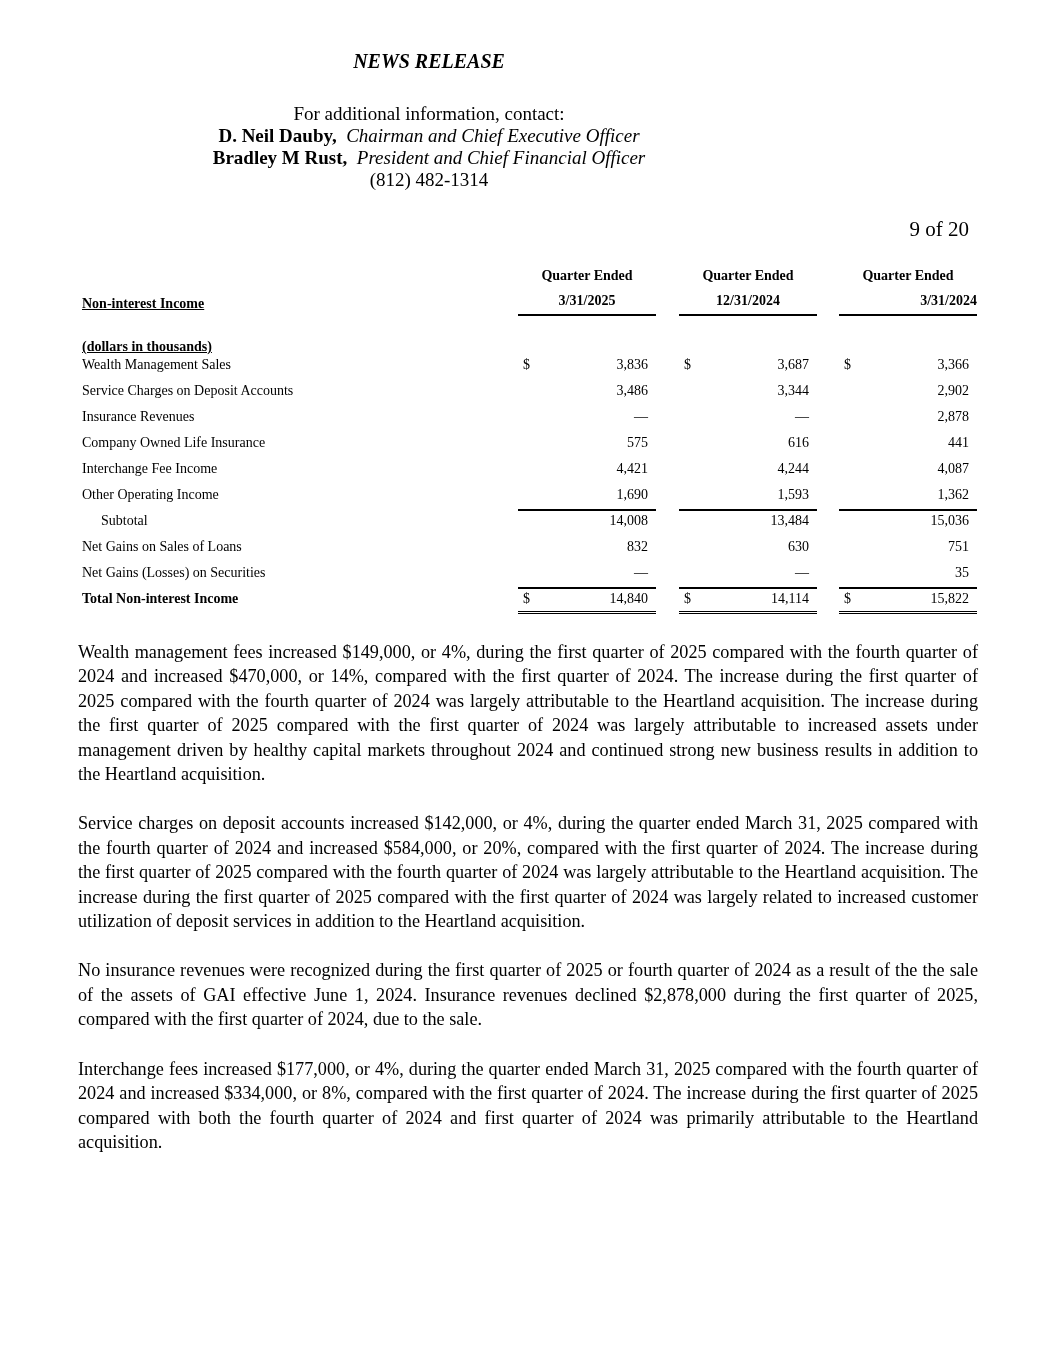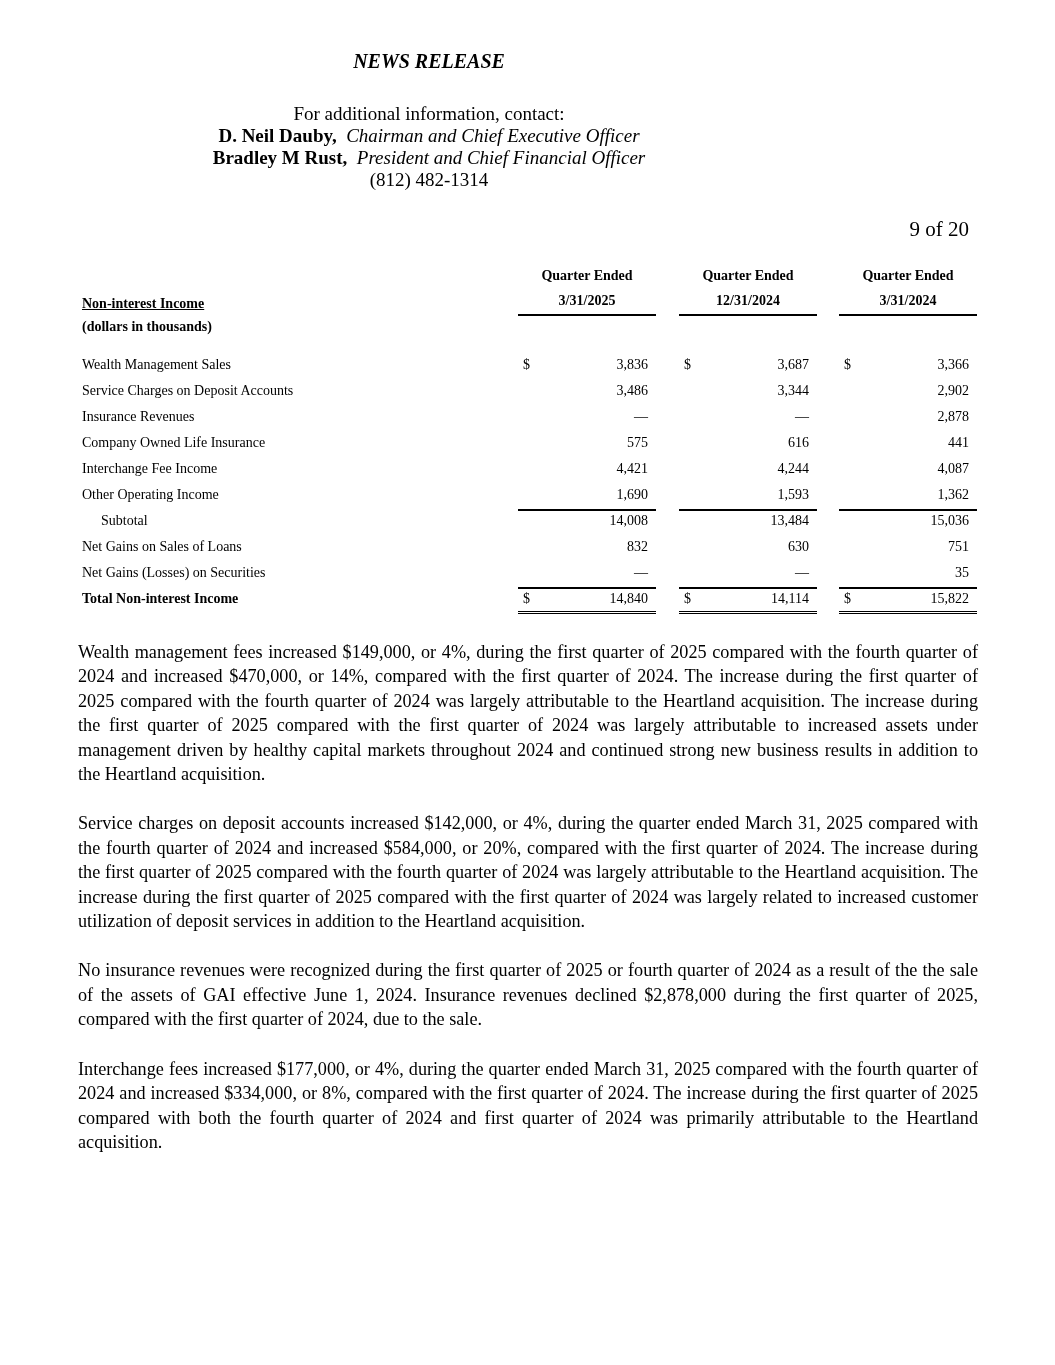--- a/index.html
+++ b/index.html
@@ -59,24 +59,24 @@
   <div class="row" style="height:25px;">
     <div class="col c1 hdr">Quarter Ended</div>
     <div class="col c2 hdr">Quarter Ended</div>
     <div class="col c3 hdr">Quarter Ended</div>
   </div>
 
   <div class="row" style="height:26px;">
     <div class="label ul" style="top:3px;">Non-interest Income</div>
     <div class="col c1 hdr under-thick" style="height:21px;">3/31/2025</div>
     <div class="col c2 hdr under-thick" style="height:21px;">12/31/2024</div>
-    <div class="col c3 hdr under-thick" style="height:21px;">3/31/2024</div>
+    <div class="col c3 hdr under-thick" style="height:21px;text-align:right;">3/31/2024</div>
   </div>
   <div class="row" style="height:38px;">
-    <div class="label bold" style="top:0;">(dollars in thousands)</div>
+    <div class="label bold" style="top:20px;text-decoration:underline;">(dollars in thousands)</div>
   </div>
 
   <div class="row">
     <div class="label">Wealth Management Sales</div>
     <div class="col c1">
         <span class="dollar">$</span>
         <span class="val">3,836</span>
       </div>
     <div class="col c2">
         <span class="dollar">$</span>

